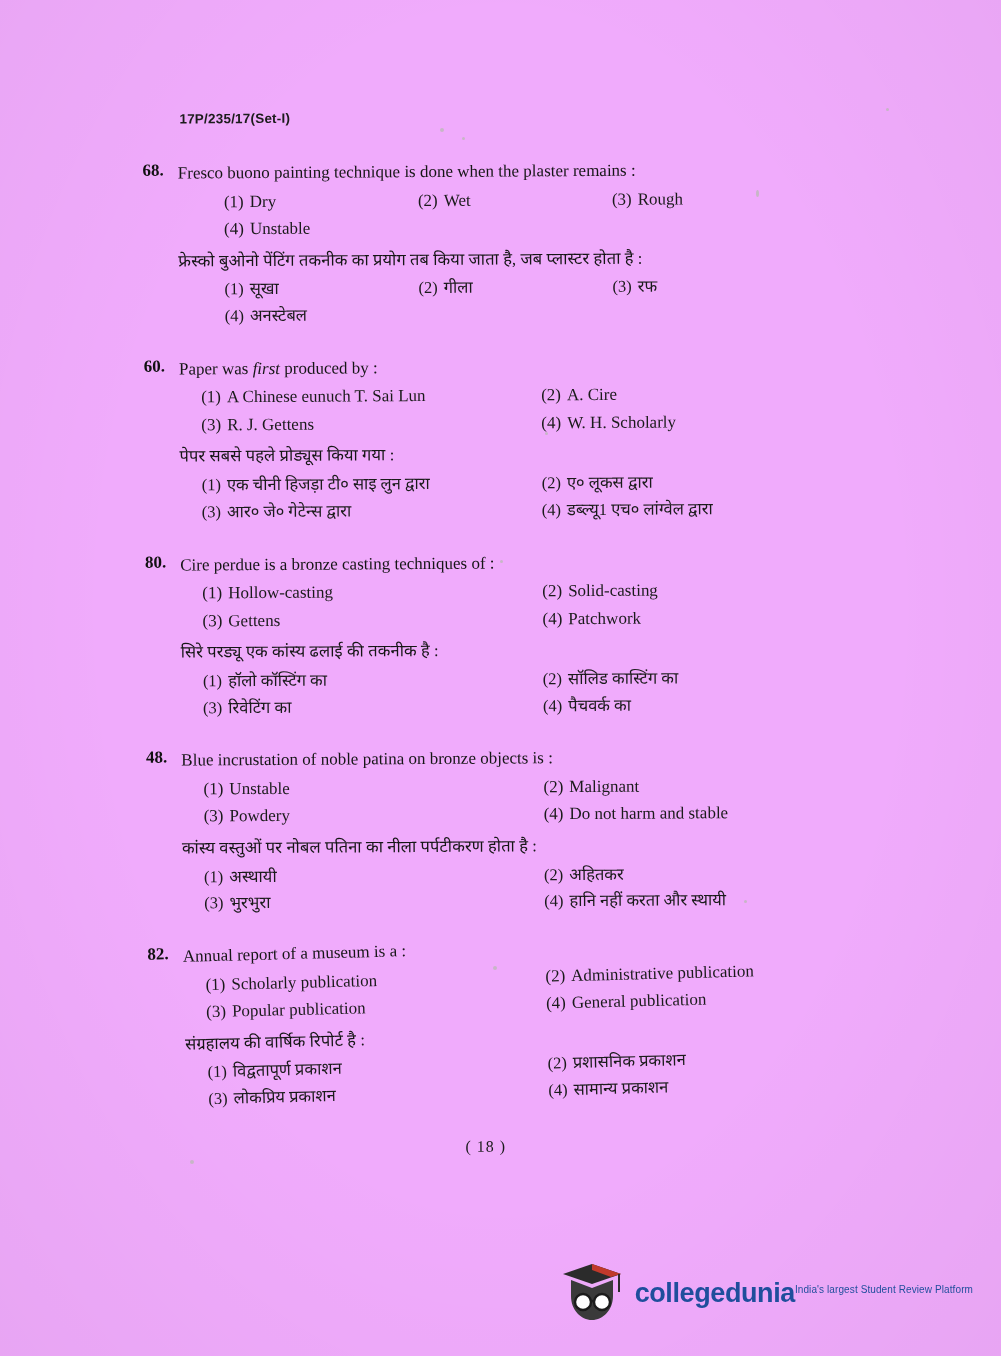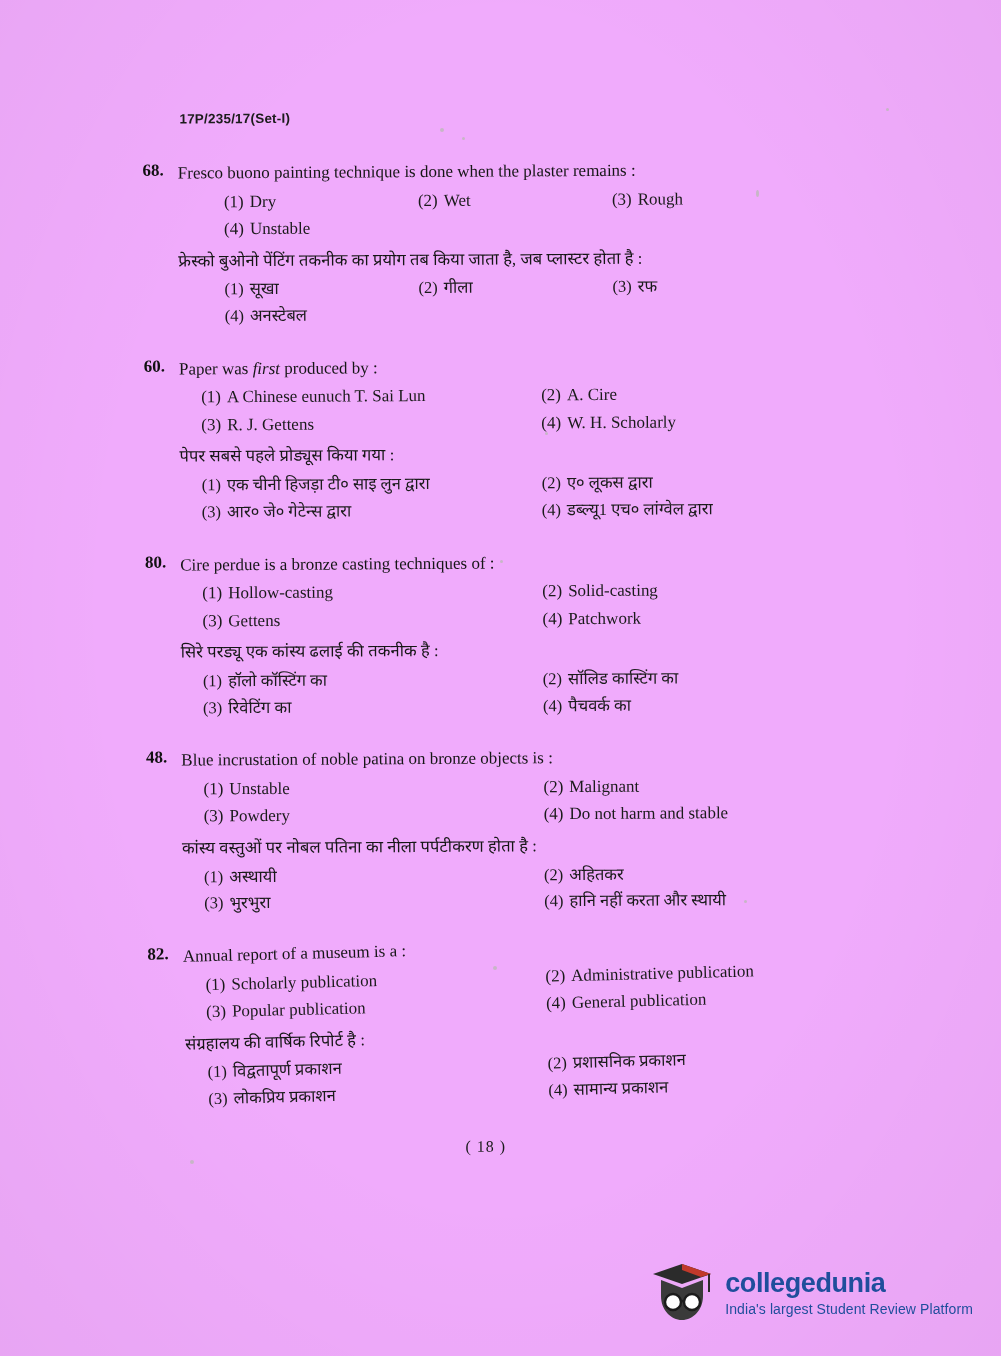--- a/index.html
+++ b/index.html
@@ -108,33 +108,33 @@
     align-items: center;
     gap: 10px;
   }
   .logo-mark {
     position: relative;
     width: 66px;
     height: 62px;
   }
   .logo-text {
     display: flex;
-    flex-direction: column;
+    flex-direction: row;
     line-height: 1;
   }
   .logo-name {
     font-family: "Liberation Sans", sans-serif;
     font-size: 27px;
     font-weight: bold;
     color: #1f4e9c;
     letter-spacing: -0.4px;
   }
   .logo-tag {
     font-family: "Liberation Sans", sans-serif;
-    font-size: 14px;
+    font-size: 10px;
     color: #1f4e9c;
     margin-top: 5px;
     letter-spacing: 0.1px;
   }
   .specks span {
     position: absolute;
     background: #b9b9b4;
     border-radius: 50%;
     opacity: 0.75;
   }

